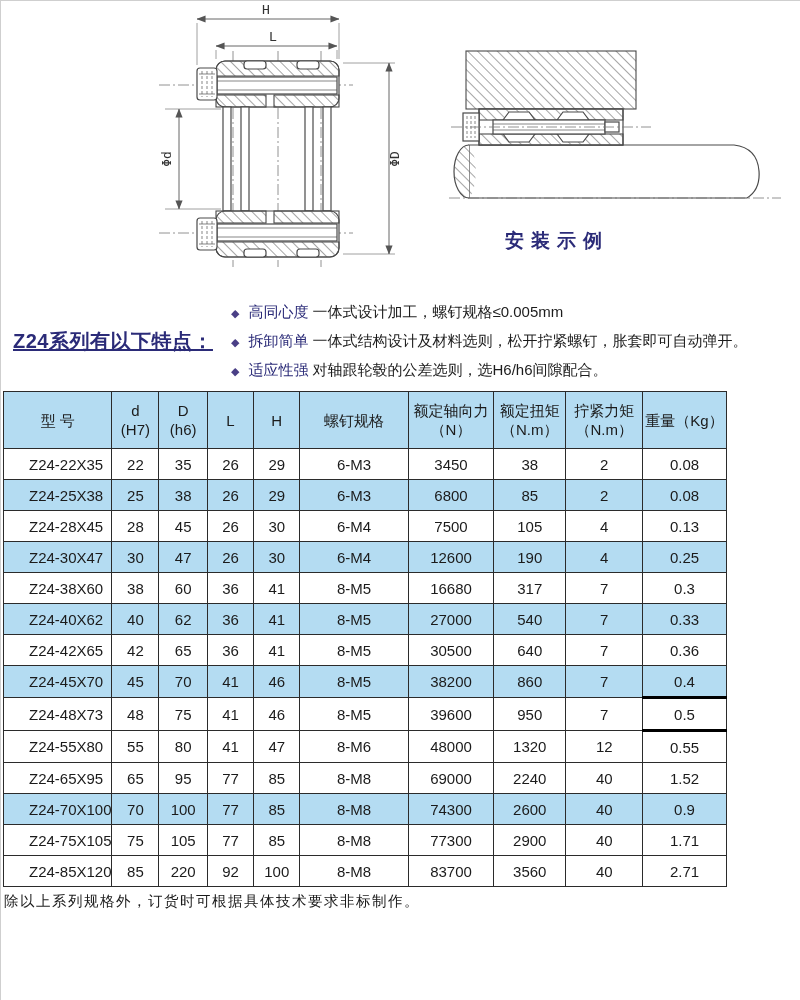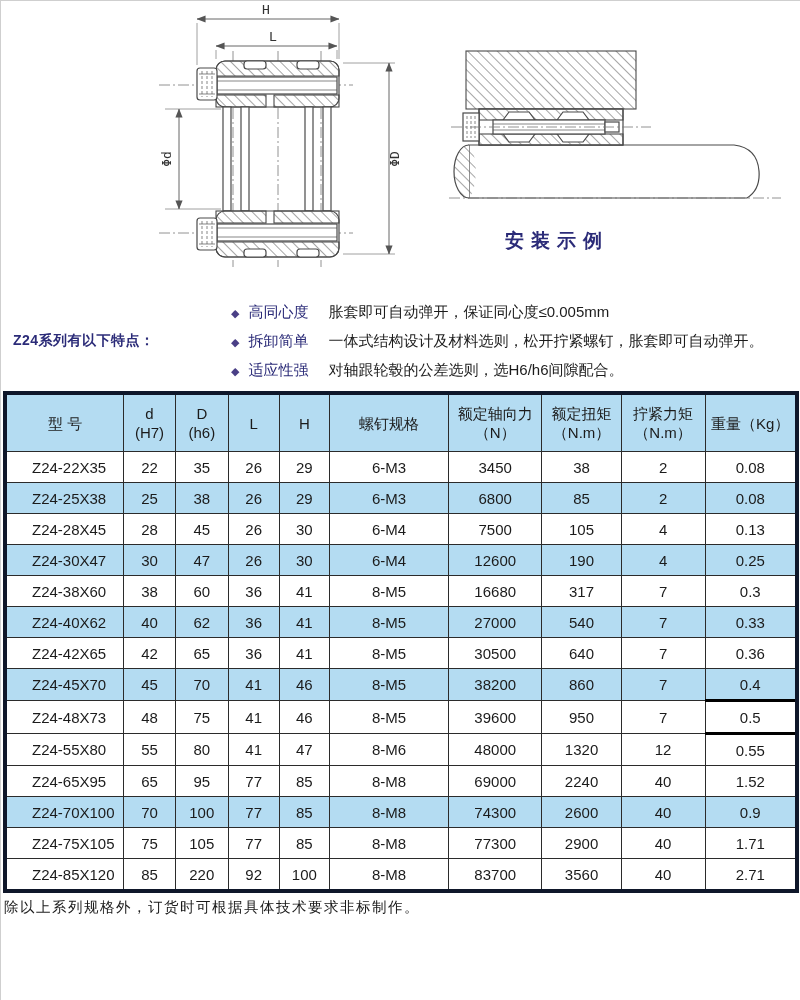--- a/index.html
+++ b/index.html
@@ -18,28 +18,28 @@
   .dim { stroke:#555; stroke-width:0.9; fill:none; }
   .ext { stroke:#888; stroke-width:0.8; }
   .cl  { stroke:#777; stroke-width:0.8; stroke-dasharray:11 3 2 3; fill:none; }
   .thin{ stroke:#555; stroke-width:0.7; }
   .dash{ stroke:#555; stroke-width:0.7; stroke-dasharray:3 2; }
   .dimtxt { font-family:"DejaVu Sans Mono","Liberation Mono",monospace; font-size:13px; fill:#333; }
   .cap { font-size:19px; font-weight:bold; letter-spacing:7px; fill:var(--navy,#2b2b78);
          font-family:"Liberation Sans","DejaVu Sans",sans-serif; }
   
   .features { display:flex; align-items:center; height:96px; padding-left:12px; box-sizing:border-box; }
-  .f-title  { width:218px; flex:none; font-size:14px; font-weight:bold; color:var(--navy,#2b2b78); letter-spacing:0.5px; }
+  .f-title  { width:218px; flex:none; font-size:20px; font-weight:bold; color:var(--navy,#2b2b78); letter-spacing:0.5px;text-decoration:underline; }
   .f-list   { flex:1; }
   .f-item   { display:flex; align-items:baseline; line-height:27px; font-size:15px; color:#1c1c1c; white-space:nowrap; }
   .f-bullet { color:var(--purple,#4a3f86); font-size:11px; margin-right:9px; flex:none; }
-  .f-label  { color:var(--navy,#2b2b78); margin-right:20px; flex:none; }
+  .f-label  { color:var(--navy,#2b2b78); margin-right:4px; flex:none; }
   
-  table.spec { width:796px; margin:2px 2px 0 2px; border-collapse:collapse; table-layout:fixed;
-               font-size:15px; color:#1b1b1b; border:4px solid #0f172a; }
+  table.spec { width:724px; margin:2px 2px 0 2px; border-collapse:collapse; table-layout:fixed;
+               font-size:15px; color:#1b1b1b; border:1px solid #0f172a; }
   .spec th, .spec td { border:1px solid #2b2b2b; text-align:center; padding:0; height:30px;
                        overflow:hidden; white-space:nowrap; }
   .spec thead th { background:var(--blue,#b4dcf2); height:56px; font-weight:normal; line-height:19px; }
   .spec tbody tr.alt td { background:var(--blue,#b4dcf2); }
   .spec td.model { text-align:left; padding-left:25px; }
   .spec td.thick { border-bottom:3px solid #000;text-align:center; }
   
   .footer { padding:5px 3px 0 3px; font-size:14.5px; color:#1a1a1a; letter-spacing:1.5px; }
 </style>
 </head>
@@ -155,21 +155,21 @@
       <text class="cap" x="556" y="246" text-anchor="middle">安装示例</text>
     </g>
   </svg>
 
   <div class="features">
     <div class="f-title">Z24系列有以下特点：</div>
     <div class="f-list">
         <div class="f-item">
           <span class="f-bullet">◆</span>
           <span class="f-label">高同心度</span>
-          <span class="f-text">胀套即可自动弹开，保证同心度≤0.005mm</span>
+          <span class="f-text">一体式设计加工，螺钉规格≤0.005mm</span>
         </div>
         <div class="f-item">
           <span class="f-bullet">◆</span>
           <span class="f-label">拆卸简单</span>
           <span class="f-text">一体式结构设计及材料选则，松开拧紧螺钉，胀套即可自动弹开。</span>
         </div>
         <div class="f-item">
           <span class="f-bullet">◆</span>
           <span class="f-label">适应性强</span>
           <span class="f-text">对轴跟轮毂的公差选则，选H6/h6间隙配合。</span>

